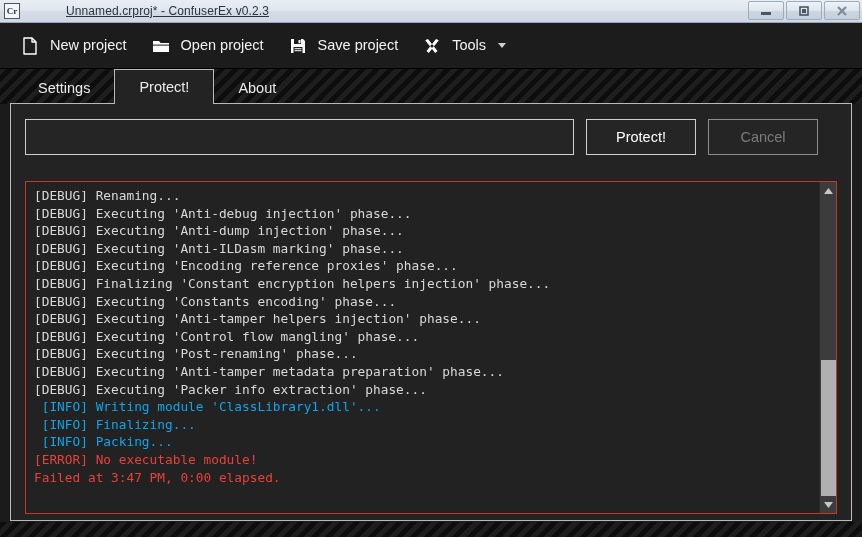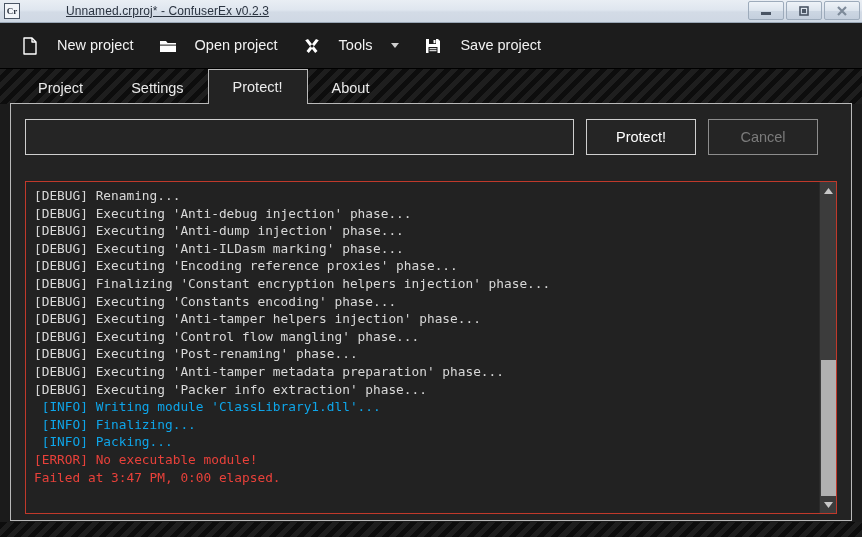--- a/index.html
+++ b/index.html
@@ -70,21 +70,21 @@
     background: #1c1c1c;
     display: flex;
     align-items: center;
     padding-left: 10px;
     gap: 4px;
     border-bottom: 1px solid #000;
   }
   .tb-item {
     display: flex;
     align-items: center;
-    gap: 17px;
+    gap: 10px;
     padding: 5px 9px;
     color: #f2f2f2;
     font-size: 14.5px;
     white-space: nowrap;
     border: 1px solid transparent;
   }
   .tb-item .tb-label { line-height: 1; }
   .tb-icon { width: 20px; height: 20px; display: block; }
   .caret {
     width: 0; height: 0;
@@ -263,46 +263,43 @@
   <div class="tb-item">
     <svg class="tb-icon" viewBox="0 0 20 20">
       <path d="M2 5 H8 L9.6 7 H18 V16 H2 Z" fill="#ffffff"></path>
       <rect x="2" y="8.6" width="16" height="1" fill="#1c1c1c"></rect>
     </svg>
     <span class="tb-label">Open project</span>
   </div>
 
   <div class="tb-item">
     <svg class="tb-icon" viewBox="0 0 20 20">
-      <path d="M3.2 4.2 L6 3 L9.5 7.5 L15.5 15 L13.2 17 L7.5 9.8 Z" fill="#ffffff"></path>
-      <path d="M16.8 4.2 L14 3 L10.5 7.5 L4.5 15 L6.8 17 L12.5 9.8 Z" fill="#ffffff"></path>
-      <circle cx="10" cy="10" r="1.6" fill="#1c1c1c"></circle>
-    </svg>
-    <span class="tb-label">Tools</span>
-    <span class="caret"></span>
-  </div>
-
-  <div class="tb-item">
-    <svg class="tb-icon" viewBox="0 0 20 20">
       <path d="M3 3 H15 L17 5 V17 H3 Z" fill="#ffffff"></path>
       <rect x="6" y="3" width="7" height="5" fill="#1c1c1c"></rect>
       <rect x="10.5" y="4" width="2" height="3.2" fill="#ffffff"></rect>
       <rect x="5.5" y="11" width="9" height="6" fill="#1c1c1c"></rect>
       <rect x="6.5" y="12.2" width="7" height="1" fill="#ffffff"></rect>
       <rect x="6.5" y="14.2" width="7" height="1" fill="#ffffff"></rect>
     </svg>
     <span class="tb-label">Save project</span>
   </div>
 
+  <div class="tb-item">
+    <svg class="tb-icon" viewBox="0 0 20 20">
+      <path d="M3.2 4.2 L6 3 L9.5 7.5 L15.5 15 L13.2 17 L7.5 9.8 Z" fill="#ffffff"></path>
+      <path d="M16.8 4.2 L14 3 L10.5 7.5 L4.5 15 L6.8 17 L12.5 9.8 Z" fill="#ffffff"></path>
+      <circle cx="10" cy="10" r="1.6" fill="#1c1c1c"></circle>
+    </svg>
+    <span class="tb-label">Tools</span>
+    <span class="caret"></span>
+  </div>
+
 </div>
 
 <div class="tabstrip stripe-bg">
-  <div class="tab">
-    <span>Project</span>
-  </div>
   <div class="tab">
     <span>Settings</span>
   </div>
   <div class="tab active">
     <span>Protect!</span>
   </div>
   <div class="tab">
     <span>About</span>
   </div>
 </div>

